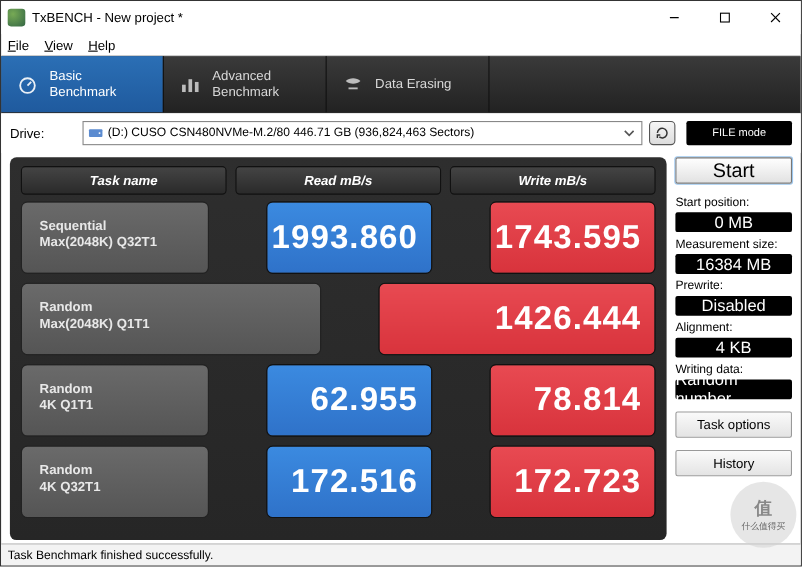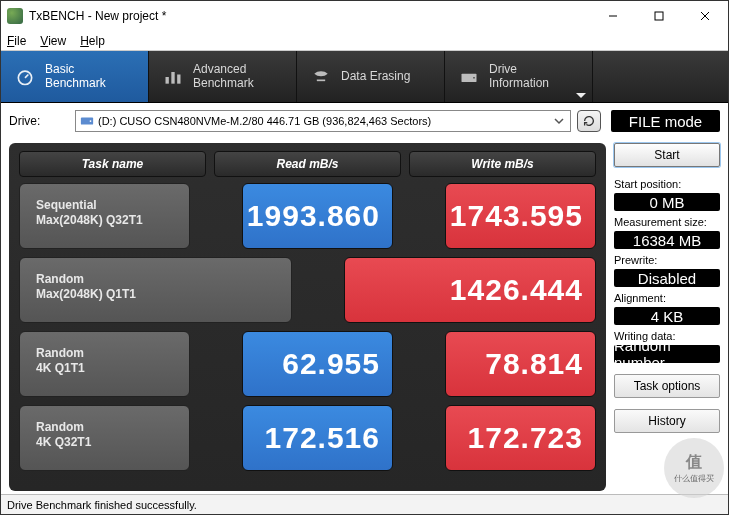--- a/index.html
+++ b/index.html
@@ -21,34 +21,34 @@
 .tab.active { background: linear-gradient(#2b6fb5, #1f5a9e); color: #fff; }
 .tab .ticon { width: 20px; height: 20px; opacity: .9; }
 .tab .tlabel { line-height: 1.15; }
 .tab .tri { position: absolute; right: 6px; bottom: 4px; width: 0; height: 0; border-left: 5px solid transparent; border-right: 5px solid transparent; border-top: 5px solid #eee; }
 
 .driverow { height: 36px; display: flex; align-items: center; padding: 0 8px; gap: 6px; background: #fff; }
 .drlabel { font-size: 12px; width: 60px; }
 .drsel { flex: 1; height: 22px; border: 1px solid #888; display: flex; align-items: center; padding: 0 4px; font-size: 11px; gap: 4px; background: #fff; position: relative; }
 .drsel .chev { position: absolute; right: 4px; width: 14px; height: 14px; }
 .drrefresh { width: 24px; height: 22px; border: 1px solid #555; border-radius: 4px; display: flex; align-items: center; justify-content: center; background: linear-gradient(#f5f5f5,#ddd); }
-.filemode { width: 109px; height: 22px; background: #000; color: #fff; font-size: 15px; display: flex; align-items: center; justify-content: center; border-radius: 2px; margin-left: 4px; }
+.filemode { width: 96px; height: 22px; background: #000; color: #fff; font-size: 10px; display: flex; align-items: center; justify-content: center; border-radius: 2px; margin-left: 4px; }
 
 .mainarea { display: flex; height: 358px; }
 .benchpanel { flex: 1; background: linear-gradient(#2e2e2e,#262626); padding: 8px 10px; border-radius: 6px; margin: 4px 6px 6px 8px; }
 .headrow { display: flex; height: 26px; gap: 8px; margin-bottom: 6px; }
 .headcell { flex: 1; background: linear-gradient(#444,#2a2a2a); border: 1px solid #111; border-radius: 4px; color: #fff; font-size: 12px; font-style: italic; font-weight: 600; display: flex; align-items: center; justify-content: center; }
 .brow { display: flex; gap: 8px; height: 66px; margin-bottom: 8px; }
 .bname { flex: 1; background: linear-gradient(#6a6a6a,#555); border: 1px solid #222; border-radius: 6px; color: #e8e8e8; font-size: 12px; font-weight: 600; padding: 14px 16px; line-height: 1.25; }
 .bval { flex: 1; border-radius: 6px; color: #fff; font-weight: 700; display: flex; align-items: center; justify-content: flex-end; padding-right: 12px; font-family: "Arial Narrow", Arial, sans-serif; letter-spacing: 1px; font-size: 30px; border: 1px solid #111; margin-left: 44px; }
 .bval.read { background: linear-gradient(#3b8ae0,#2f72c9); }
 .bval.write { background: linear-gradient(#e84a52,#d8333c); }
 
 .sidepanel { width: 116px; padding: 4px 8px 0 2px; font-size: 11px; display: flex; flex-direction: column; gap: 3px; }
-.startbtn { height: 24px; border: 1px solid #777; background: linear-gradient(#fefefe,#e2e2e2); border-radius: 2px; font-size: 12px; margin-bottom: 6px; display:flex; align-items:center; justify-content:center; box-shadow: 0 0 0 1px #9cc7ef; }
+.startbtn { height: 24px; border: 1px solid #777; background: linear-gradient(#fefefe,#e2e2e2); border-radius: 2px; font-size: 18px; margin-bottom: 6px; display:flex; align-items:center; justify-content:center; box-shadow: 0 0 0 1px #9cc7ef; }
 .slabel { font-size: 11px; margin-top: 2px; }
 .sval { height: 18px; background: #000; color: #fff; display: flex; align-items: center; justify-content: center; border-radius: 2px; font-size: 15px; }
 .sbtn { height: 24px; border: 1px solid #999; background: linear-gradient(#fafafa,#e4e4e4); border-radius: 2px; font-size: 12px; margin-top: 8px; display:flex; align-items:center; justify-content:center; }
 
 .statusbar { position: absolute; bottom: 0; left: 0; right: 0; height: 20px; border-top: 1px solid #bbb; background: #f3f3f3; font-size: 11px; display: flex; align-items: center; padding: 0 6px; }
 
 .watermark { position: absolute; right: 4px; bottom: 16px; width: 60px; height: 60px; border-radius: 50%; background: rgba(210,210,210,.55); display: flex; flex-direction: column; align-items: center; justify-content: center; font-size: 8px; color: #666; }
 .watermark .big { font-size: 16px; font-weight: 700; color: #888; }
 </style>
 </head>
@@ -100,29 +100,20 @@
       </svg>
     <div class="tlabel" style="white-space:pre-line">Advanced
 Benchmark</div>
   </div>
   <div class="tab">
     <svg class="ticon" viewBox="0 0 24 24" fill="#ccc">
         <path d="M4 8c4-4 12-4 16 0-4 4-12 4-16 0z"></path>
         <line x1="7" y1="16" x2="17" y2="16" stroke="#ccc" stroke-width="2"></line>
       </svg>
     <div class="tlabel">Data Erasing</div>
-  </div>
-  <div class="tab">
-    <svg class="ticon" viewBox="0 0 24 24" fill="#ccc">
-        <rect x="3" y="8" width="18" height="10" rx="1"></rect>
-        <circle cx="18" cy="13" r="1" fill="#333"></circle>
-      </svg>
-    <div class="tlabel" style="white-space:pre-line">Drive
-Information</div>
-    <div class="tri"></div>
   </div>
 </div>
 
 <div class="driverow">
   <div class="drlabel">Drive:</div>
   <div class="drsel">
     <svg width="14" height="14" viewBox="0 0 16 16">
         <rect x="1" y="4" width="14" height="8" fill="#5b8bd0" rx="1"></rect>
         <circle cx="12" cy="8" r="1" fill="#fff"></circle>
       </svg>
@@ -179,19 +170,19 @@
     <div class="slabel">Alignment:</div>
     <div class="sval">4 KB</div>
     <div class="slabel">Writing data:</div>
     <div class="sval">Random number</div>
     <div class="sbtn">Task options</div>
     <div class="sbtn">History</div>
   </div>
 </div>
 
 <div class="statusbar">
-  <span>Drive Benchmark finished successfully.</span>
+  <span>Task Benchmark finished successfully.</span>
 </div>
 
 <div class="watermark">
   <div class="big">值</div>
   <div>什么值得买</div>
 </div>
 
 </body></html>

